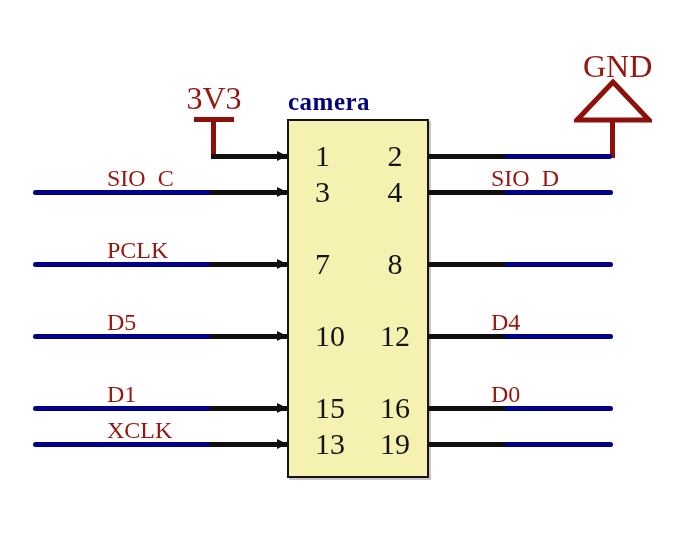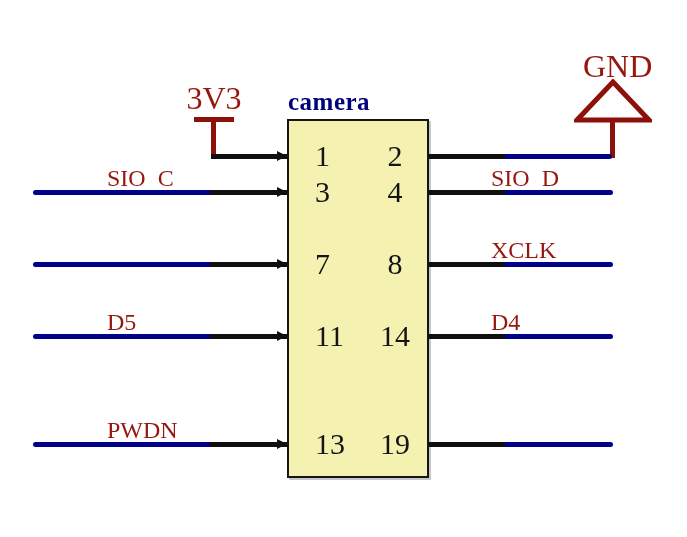--- a/index.html
+++ b/index.html
@@ -143,43 +143,52 @@
     <div class="wire-left"></div>
     <div class="arrow"></div>
     <div class="pin-left">3</div>
     <div class="pin-right">4</div>
     <div class="wire-right"></div>
     <div class="sig-right">SIO  D</div>
   </div>
 
 
   <div class="row" style="--y:264px">
+    <div class="sig-left">PCLK</div>
     <div class="wire-left"></div>
     <div class="arrow"></div>
     <div class="pin-left">7</div>
     <div class="pin-right">8</div>
     <div class="wire-right"></div>
-    <div class="sig-right">XCLK</div>
   </div>
 
 
   <div class="row" style="--y:336px">
     <div class="sig-left">D5</div>
     <div class="wire-left"></div>
     <div class="arrow"></div>
-    <div class="pin-left">11</div>
-    <div class="pin-right">14</div>
+    <div class="pin-left">10</div>
+    <div class="pin-right">12</div>
     <div class="wire-right"></div>
     <div class="sig-right">D4</div>
   </div>
 
 
+  <div class="row" style="--y:408px">
+    <div class="sig-left">D1</div>
+    <div class="wire-left"></div>
+    <div class="arrow"></div>
+    <div class="pin-left">15</div>
+    <div class="pin-right">16</div>
+    <div class="wire-right"></div>
+    <div class="sig-right">D0</div>
+  </div>
 
   <div class="row" style="--y:444px">
-    <div class="sig-left">PWDN</div>
+    <div class="sig-left">XCLK</div>
     <div class="wire-left"></div>
     <div class="arrow"></div>
     <div class="pin-left">13</div>
     <div class="pin-right">19</div>
     <div class="wire-right"></div>
   </div>
 
 </div>
 
 </body></html>

